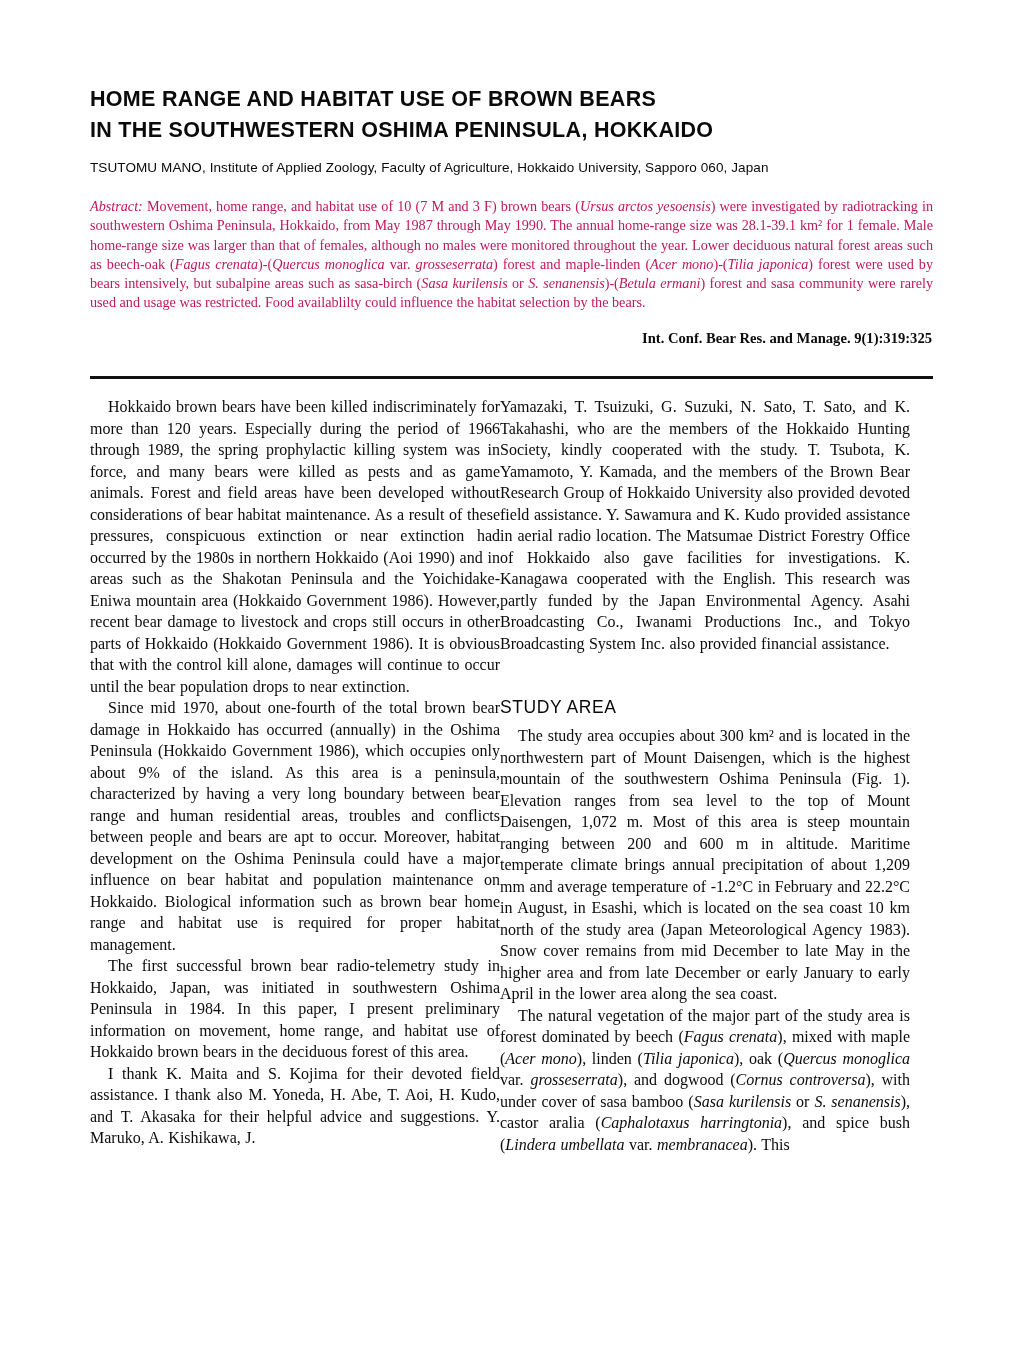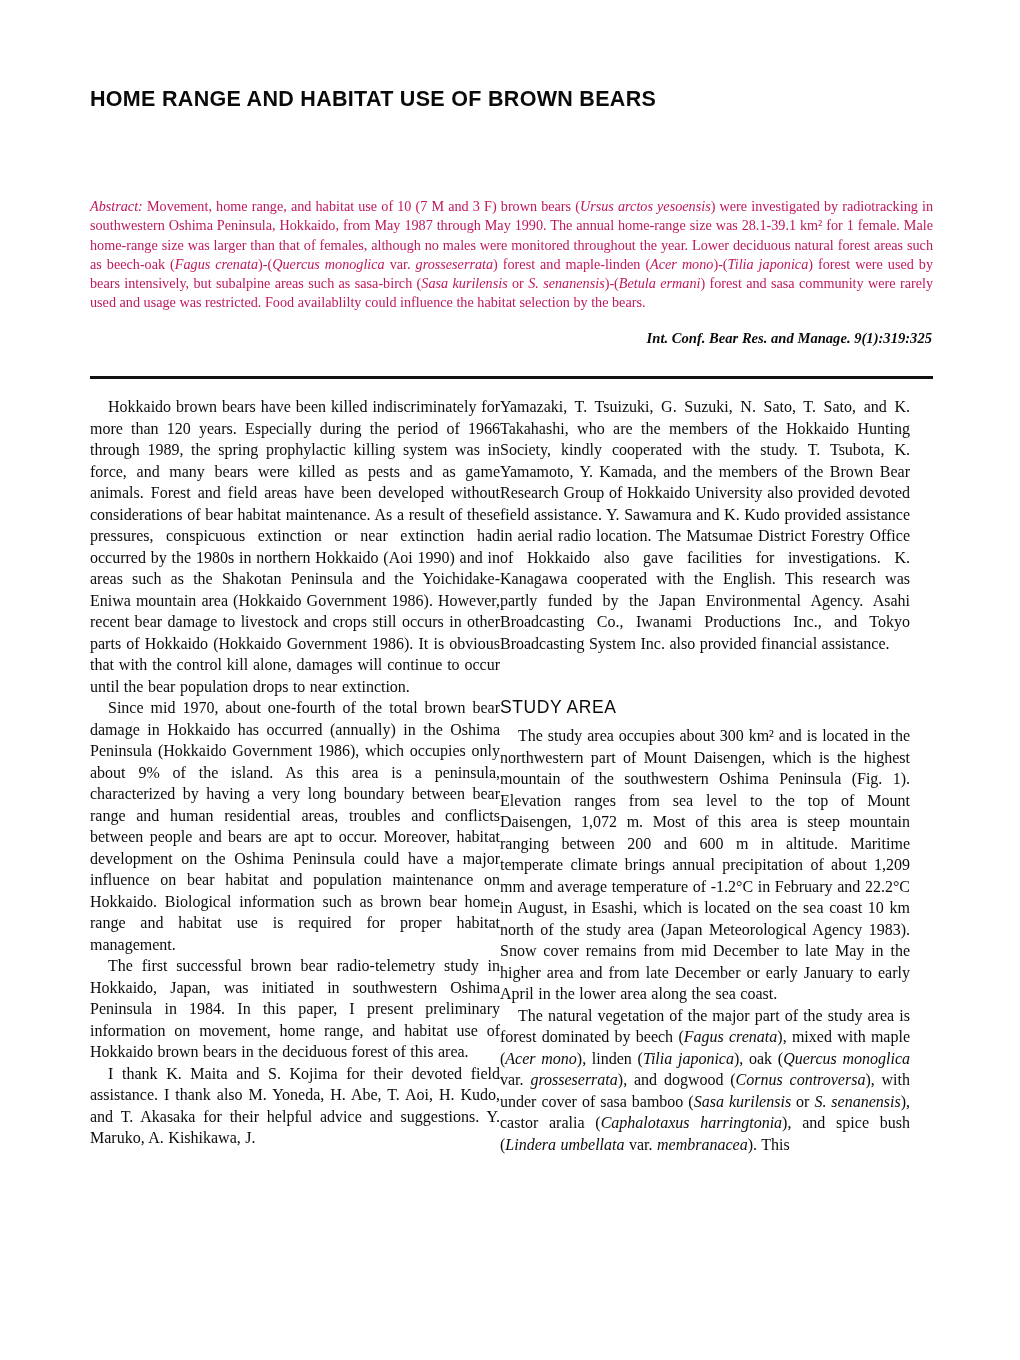--- a/index.html
+++ b/index.html
@@ -41,21 +41,20 @@
     margin: 0;
     font-size: 14.2px;
     line-height: 19.3px;
     text-align: justify;
     color: #be185d;
   }
   .citation {
     position: absolute;
     right: 88px;
     top: 330px;
-    font-style: italic;
     font-weight: 700;
     font-size: 14.6px;
     color: #0b0b0b;
   }
   .rule {
     position: absolute;
     left: 90px;
     top: 376px;
     width: 843px;
     height: 3px;
@@ -86,22 +85,23 @@
     font-size: 17.5px;
     letter-spacing: 0.6px;
     color: #0a0a0a;
   }
 </style>
 </head>
 <body>
 
 <div class="page">
 
-  <h1 class="title"><span>HOME RANGE AND HABITAT USE OF BROWN BEARS</span><br></h1>
+  <h1 class="title"><span>HOME RANGE AND HABITAT USE OF BROWN BEARS</span><br><span>IN THE SOUTHWESTERN OSHIMA PENINSULA, HOKKAIDO</span></h1>
 
+  <div class="author">TSUTOMU MANO, Institute of Applied Zoology, Faculty of Agriculture, Hokkaido University, Sapporo 060, Japan</div>
 
   <p class="abstract"><i>Abstract:</i><span>  Movement, home range, and habitat use of 10 (7 M and 3 F) brown bears (</span><i>Ursus arctos yesoensis</i><span>) were investigated by radiotracking in southwestern Oshima Peninsula, Hokkaido, from May 1987 through May 1990.  The annual home-range size was 28.1-39.1 km² for 1 female.  Male home-range size was larger than that of females, although no males were monitored throughout the year.  Lower deciduous natural forest areas such as beech-oak (</span><i>Fagus crenata</i><span>)-(</span><i>Quercus monoglica</i><span> var. </span><i>grosseserrata</i><span>) forest and maple-linden (</span><i>Acer mono</i><span>)-(</span><i>Tilia japonica</i><span>) forest were used by bears intensively, but subalpine areas such as sasa-birch (</span><i>Sasa kurilensis</i><span> or </span><i>S. senanensis</i><span>)-(</span><i>Betula ermani</i><span>) forest and sasa community were rarely used and usage was restricted.  Food availablilty could influence the habitat selection by the bears.</span></p>
 
   <div class="citation">Int. Conf. Bear Res. and Manage. 9(1):319:325</div>
 
   <div class="rule"></div>
 
   <div class="columns">
     <div class="col">
       <p class="body-p"><span>Hokkaido brown bears have been killed indiscriminately for more than 120 years.  Especially during the period of 1966 through 1989, the spring prophylactic killing system was in force, and many bears were killed as pests and as game animals.  Forest and field areas have been developed without considerations of bear habitat maintenance.  As a result of these pressures, conspicuous extinction or near extinction had occurred by the 1980s in northern Hokkaido (Aoi 1990) and in areas such as the Shakotan Peninsula and the Yoichidake-Eniwa mountain area (Hokkaido Government 1986).  However, recent bear damage to livestock and crops still occurs in other parts of Hokkaido (Hokkaido Government 1986).  It is obvious that with the control kill alone, damages will continue to occur until the bear population drops to near extinction.</span></p>

